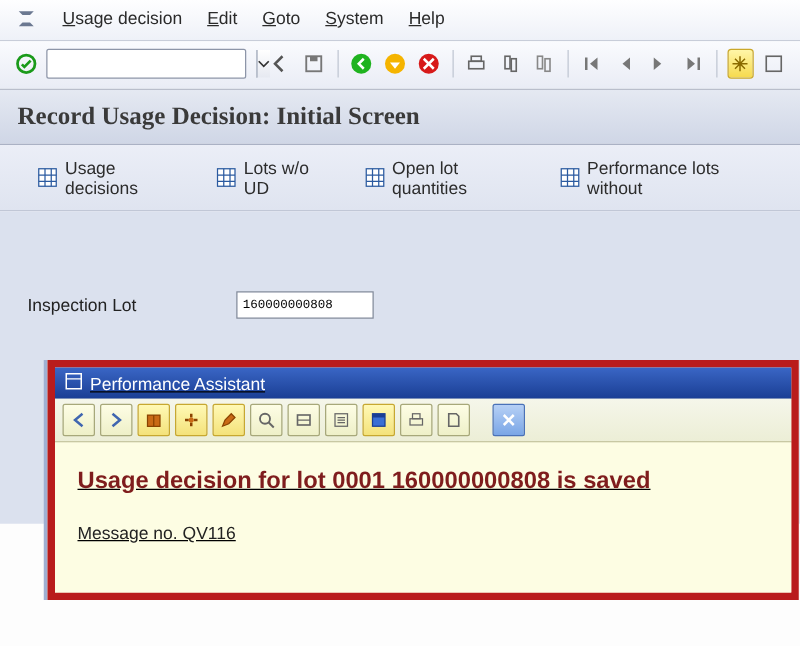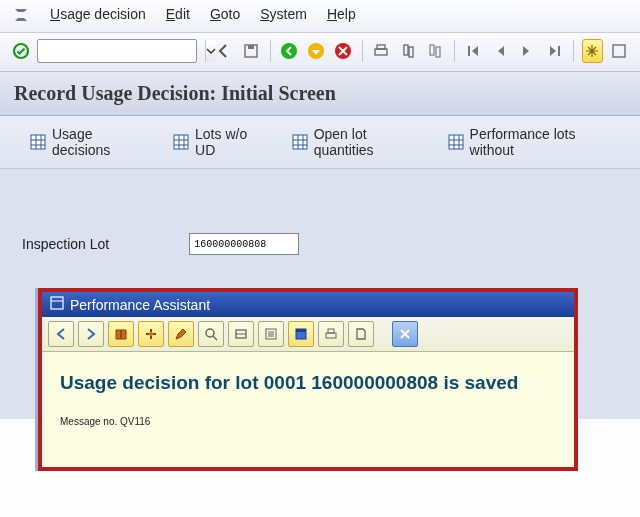--- a/index.html
+++ b/index.html
@@ -123,24 +123,25 @@
     background: #fff;
     font-family: 'Courier New', monospace;
     font-size: 10px;
     padding: 0 4px;
     text-align: left;
   }
   
   .pa-window {
     position: absolute;
     left: 38px; top: 288px;
-    width: 540px;
-    border: 4px solid #b91c1c;
+    width: 601px;
+    border: 6px solid #b91c1c;
     box-shadow: -3px 0 0 #9fb0d3;
     background: #fdfde5;
+    text-decoration: underline;
   }
   .pa-title {
     background: linear-gradient(#3a66c5, #1a3e94);
     color: #fff;
     padding: 4px 8px;
     font-size: 14px;
     display: flex; align-items: center; gap: 6px;
   }
   .pa-tb {
     display: flex; align-items: center; gap: 4px;
@@ -156,28 +157,28 @@
     border-radius: 2px;
     cursor: pointer;
   }
   .pa-btn.active { background: linear-gradient(#fff9b5, #f4e27a); border-color:#c7a830;}
   .pa-btn.blue { background: linear-gradient(#b6d0f5, #7aa6e6); border-color:#4a72b8;}
   .pa-body {
     background: #fdfde3;
     padding: 20px 18px 40px 18px;
   }
   .pa-heading {
-    color: #0c4a6e;
+    color: #7f1d1d;
     font-size: 19px;
     font-weight: bold;
     margin-bottom: 22px;
   }
   .pa-msg {
     color: #222;
-    font-size: 10px;
+    font-size: 14px;
   }
 </style>
 </head>
 <body>
 
 <div class="menubar">
   <span class="icon-slot">
     <svg width="16" height="16" viewBox="0 0 16 16">
         <path d="M2 2h12l-3 3H5z M2 14h12l-3-3H5z" fill="#6b7891"></path>
       </svg>

